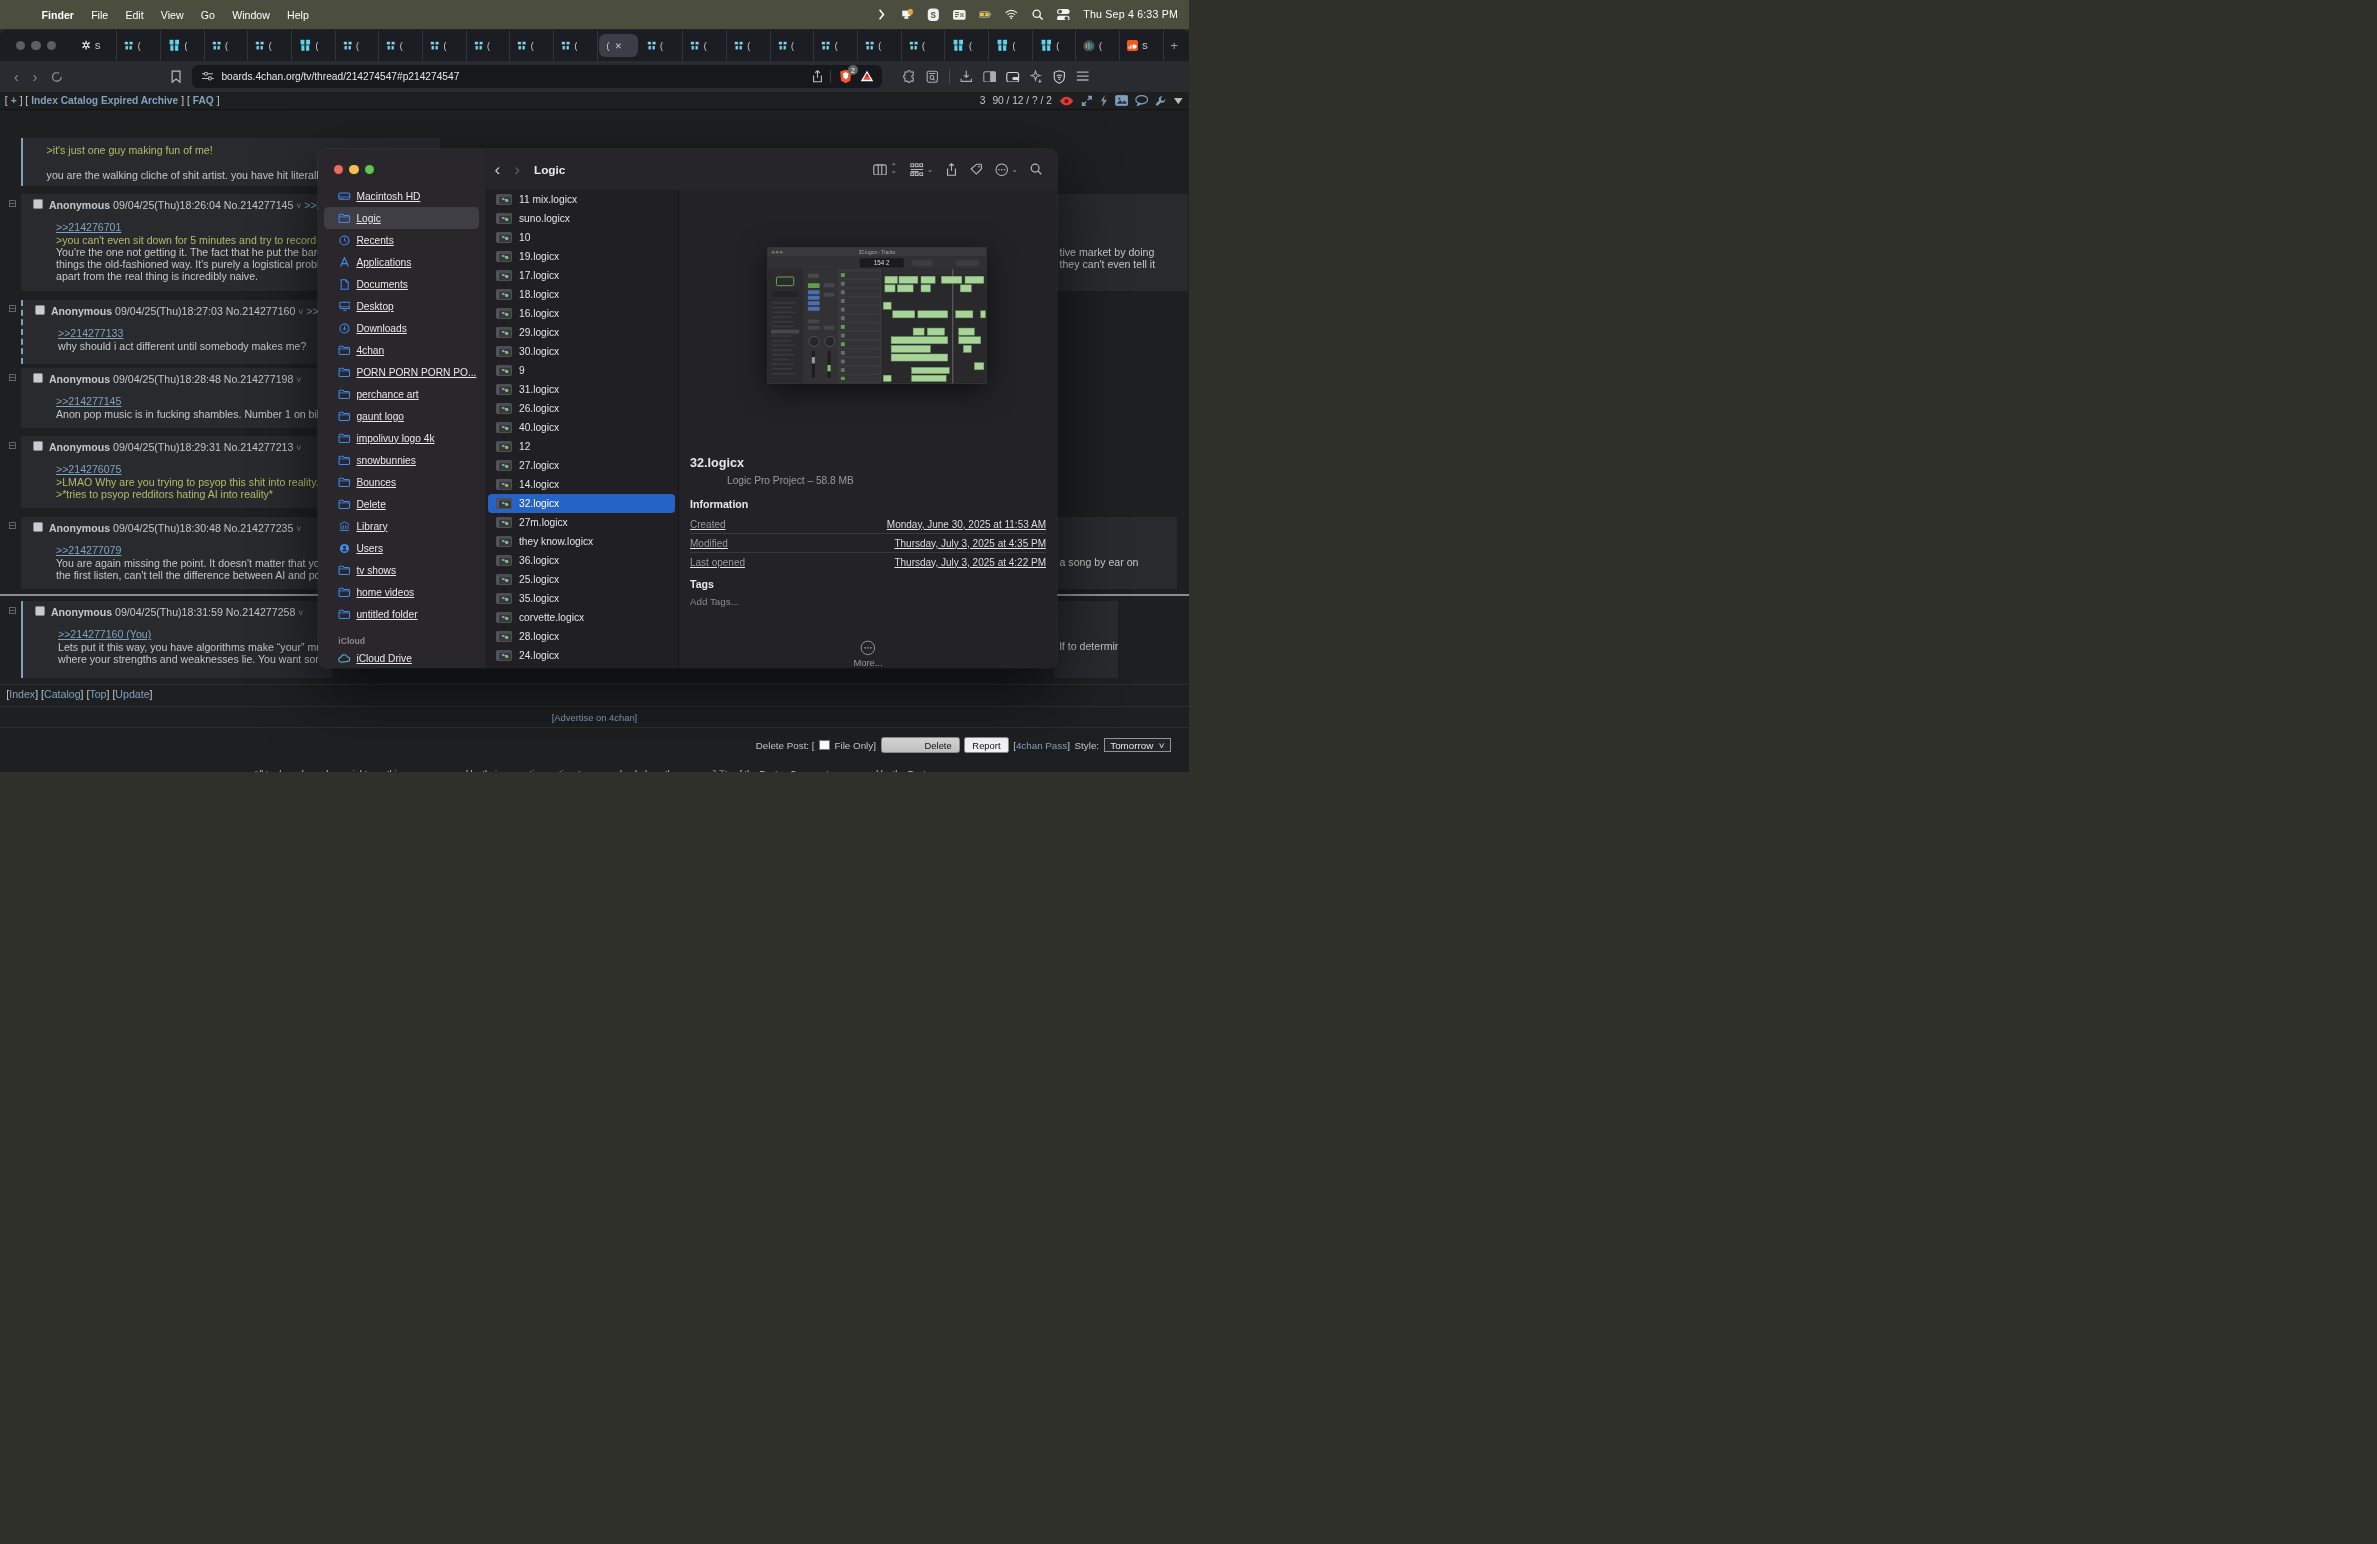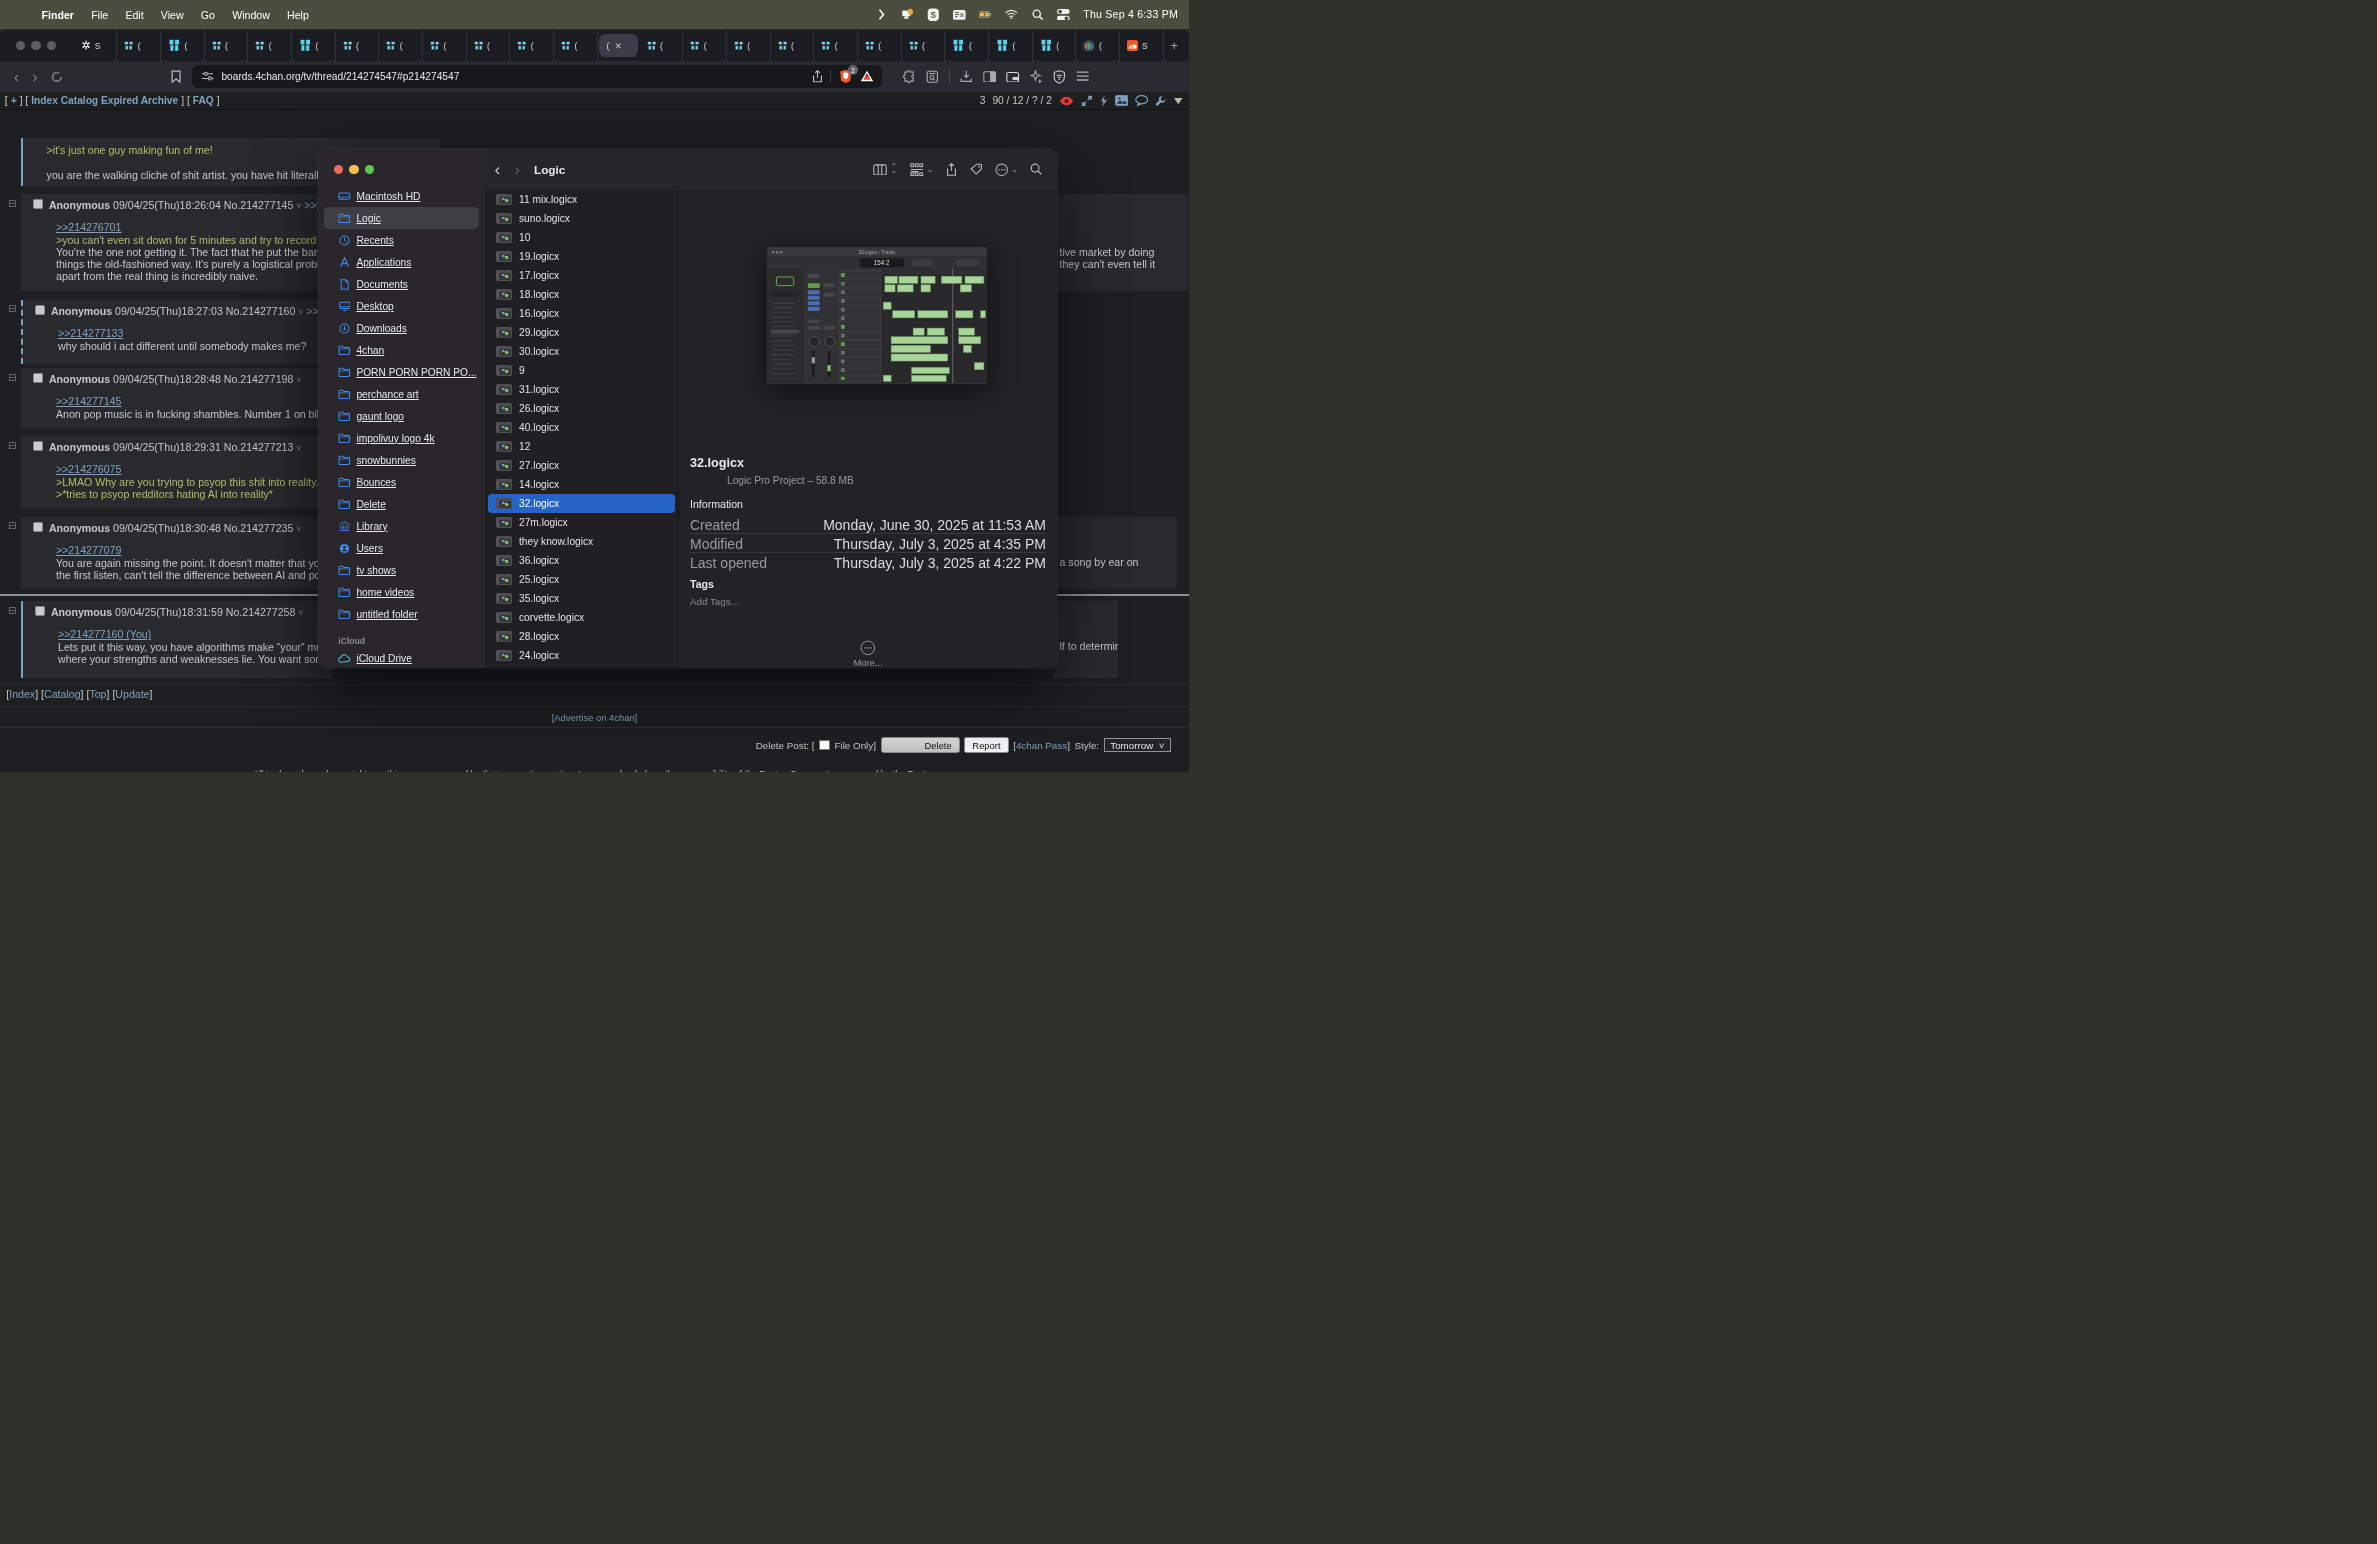--- a/index.html
+++ b/index.html
@@ -120,24 +120,24 @@
     linear-gradient(90deg,#57575b 0 2.4px,transparent 2.4px),
     linear-gradient(180deg,#4c4c50 0 2px,transparent 2px),
     radial-gradient(circle at 70% 60%,#7fbf6a 0 1.6px,transparent 1.8px),
     radial-gradient(circle at 45% 45%,#6a9fd8 0 1.2px,transparent 1.4px),
     #39393c;border:0.8px solid #505054;}
 
   #f-preview{position:absolute;left:194px;top:41px;right:0;bottom:0;background:#232226;}
   #f-thumbwrap{position:absolute;left:88px;top:57px;filter:drop-shadow(0 7.9px 14px rgba(0,0,0,.55));}
   #f-pv-name{position:absolute;left:11px;top:266px;font-size:12.6px;font-weight:700;}
   #f-pv-kind{position:absolute;left:11px;top:285px;font-size:10.2px;color:#9a9aa0;padding-left:37px;}
-  #f-pv-info-h{position:absolute;left:11px;top:308px;font-size:10.6px;font-weight:400;}
+  #f-pv-info-h{position:absolute;left:11px;top:308px;font-size:10.6px;font-weight:700;}
   #f-pv-rows{position:absolute;left:11px;top:325px;right:11px;}
-  .pvrow{display:flex;justify-content:space-between;height:18px;align-items:flex-end;
-    border-bottom:0.8px solid #39383d;font-size:14px;}
+  .pvrow{display:flex;justify-content:space-between;height:18px;align-items:center;
+    border-bottom:0.8px solid #39383d;font-size:10px;text-decoration:underline;}
   .pvrow:last-child{border-bottom:none;}
   .pvrow .pl{color:#9a9aa0;}
   .pvrow .pv{color:#dcdcde;}
   #f-pv-tags-h{position:absolute;left:11px;top:388px;font-size:10.6px;font-weight:700;}
   #f-pv-tags{position:absolute;left:11px;top:406px;color:#8b8b90;font-size:9.8px;}
   #f-pv-more-ic{position:absolute;left:0;right:0;top:450px;display:flex;justify-content:center;color:#9a9aa0;}
   #f-pv-more{position:absolute;left:0;right:0;top:467px;text-align:center;color:#9a9aa0;font-size:9.4px;}
 
   svg{display:block;}
 </style>

